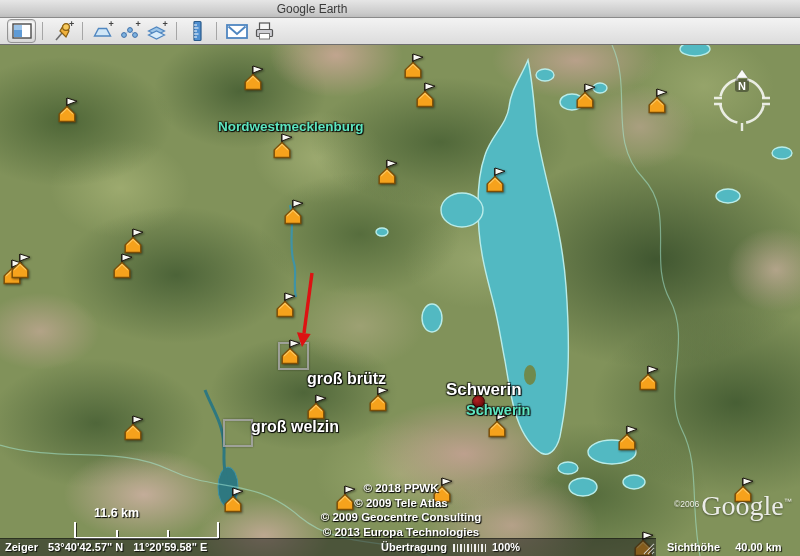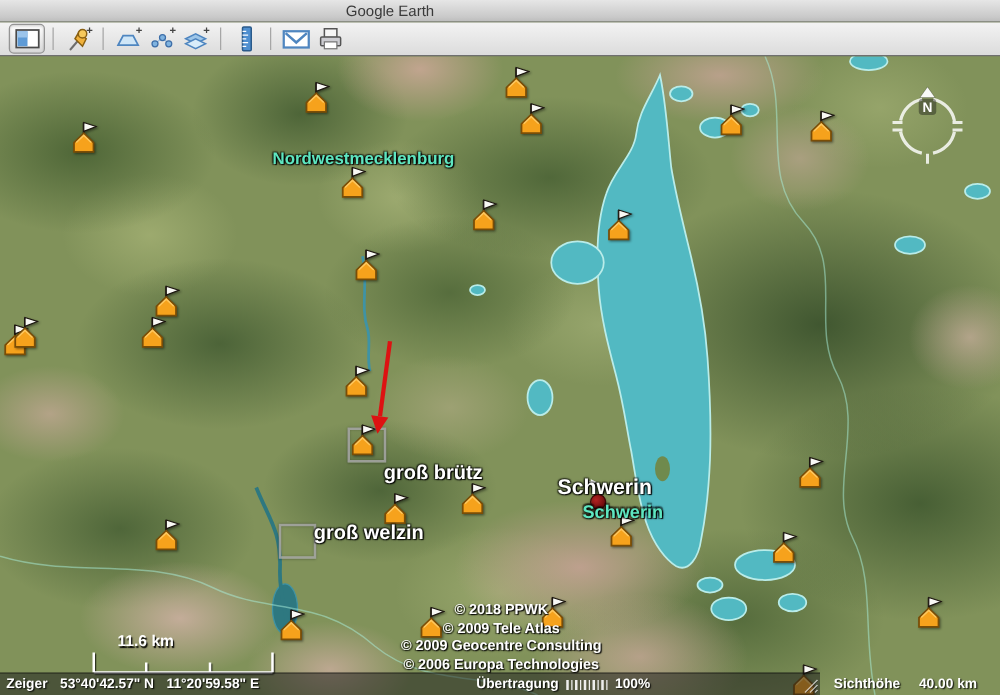--- a/index.html
+++ b/index.html
@@ -229,23 +229,28 @@
       <div class="scalebar-label">11.6 km</div>
       <svg width="160" height="36" viewBox="0 0 160 36">
         <path d="M5 14 V30 M148 14 V30 M47 22 V30 M98 22 V30 M5 30 H148" stroke="#ffffff" stroke-width="2" fill="none"></path>
       </svg>
     </div>
 
     <div class="copyright" id="copyright">
         <div>© 2018 PPWK</div>
         <div>© 2009 Tele Atlas</div>
         <div>© 2009 Geocentre Consulting</div>
-        <div>© 2006 Europa Technologies</div>
+        <div>© 2013 Europa Technologies</div>
       </div>
 
+    <div class="logoarea">
+      <span class="logocopy">©2006</span>
+      <span class="logotext">Google</span>
+      <span class="logotm">™</span>
+    </div>
   <div class="placemark" style="left: 242px; top: 18px;">
     <svg width="22" height="28" viewBox="0 0 22 28">
       <path d="M11 16 L11 3" stroke="#1d1710" stroke-width="1.6"></path>
       <path d="M11 3 L21 6.2 L11 10 Z" fill="#f8f8f4" stroke="#1d1710" stroke-width="1"></path>
       <path d="M3.2 26.5 L3.2 19 L11 11.5 L18.8 19 L18.8 26.5 Z" fill="#f6a21c" stroke="#7a4d06" stroke-width="1.4"></path>
       <path d="M5 19 L11 13.3 L17 19" fill="none" stroke="#ffcf6e" stroke-width="1.2" opacity=".8"></path>
     </svg>
   </div>
       <div class="placemark" style="left: 56px; top: 50px;">
     <svg width="22" height="28" viewBox="0 0 22 28">

